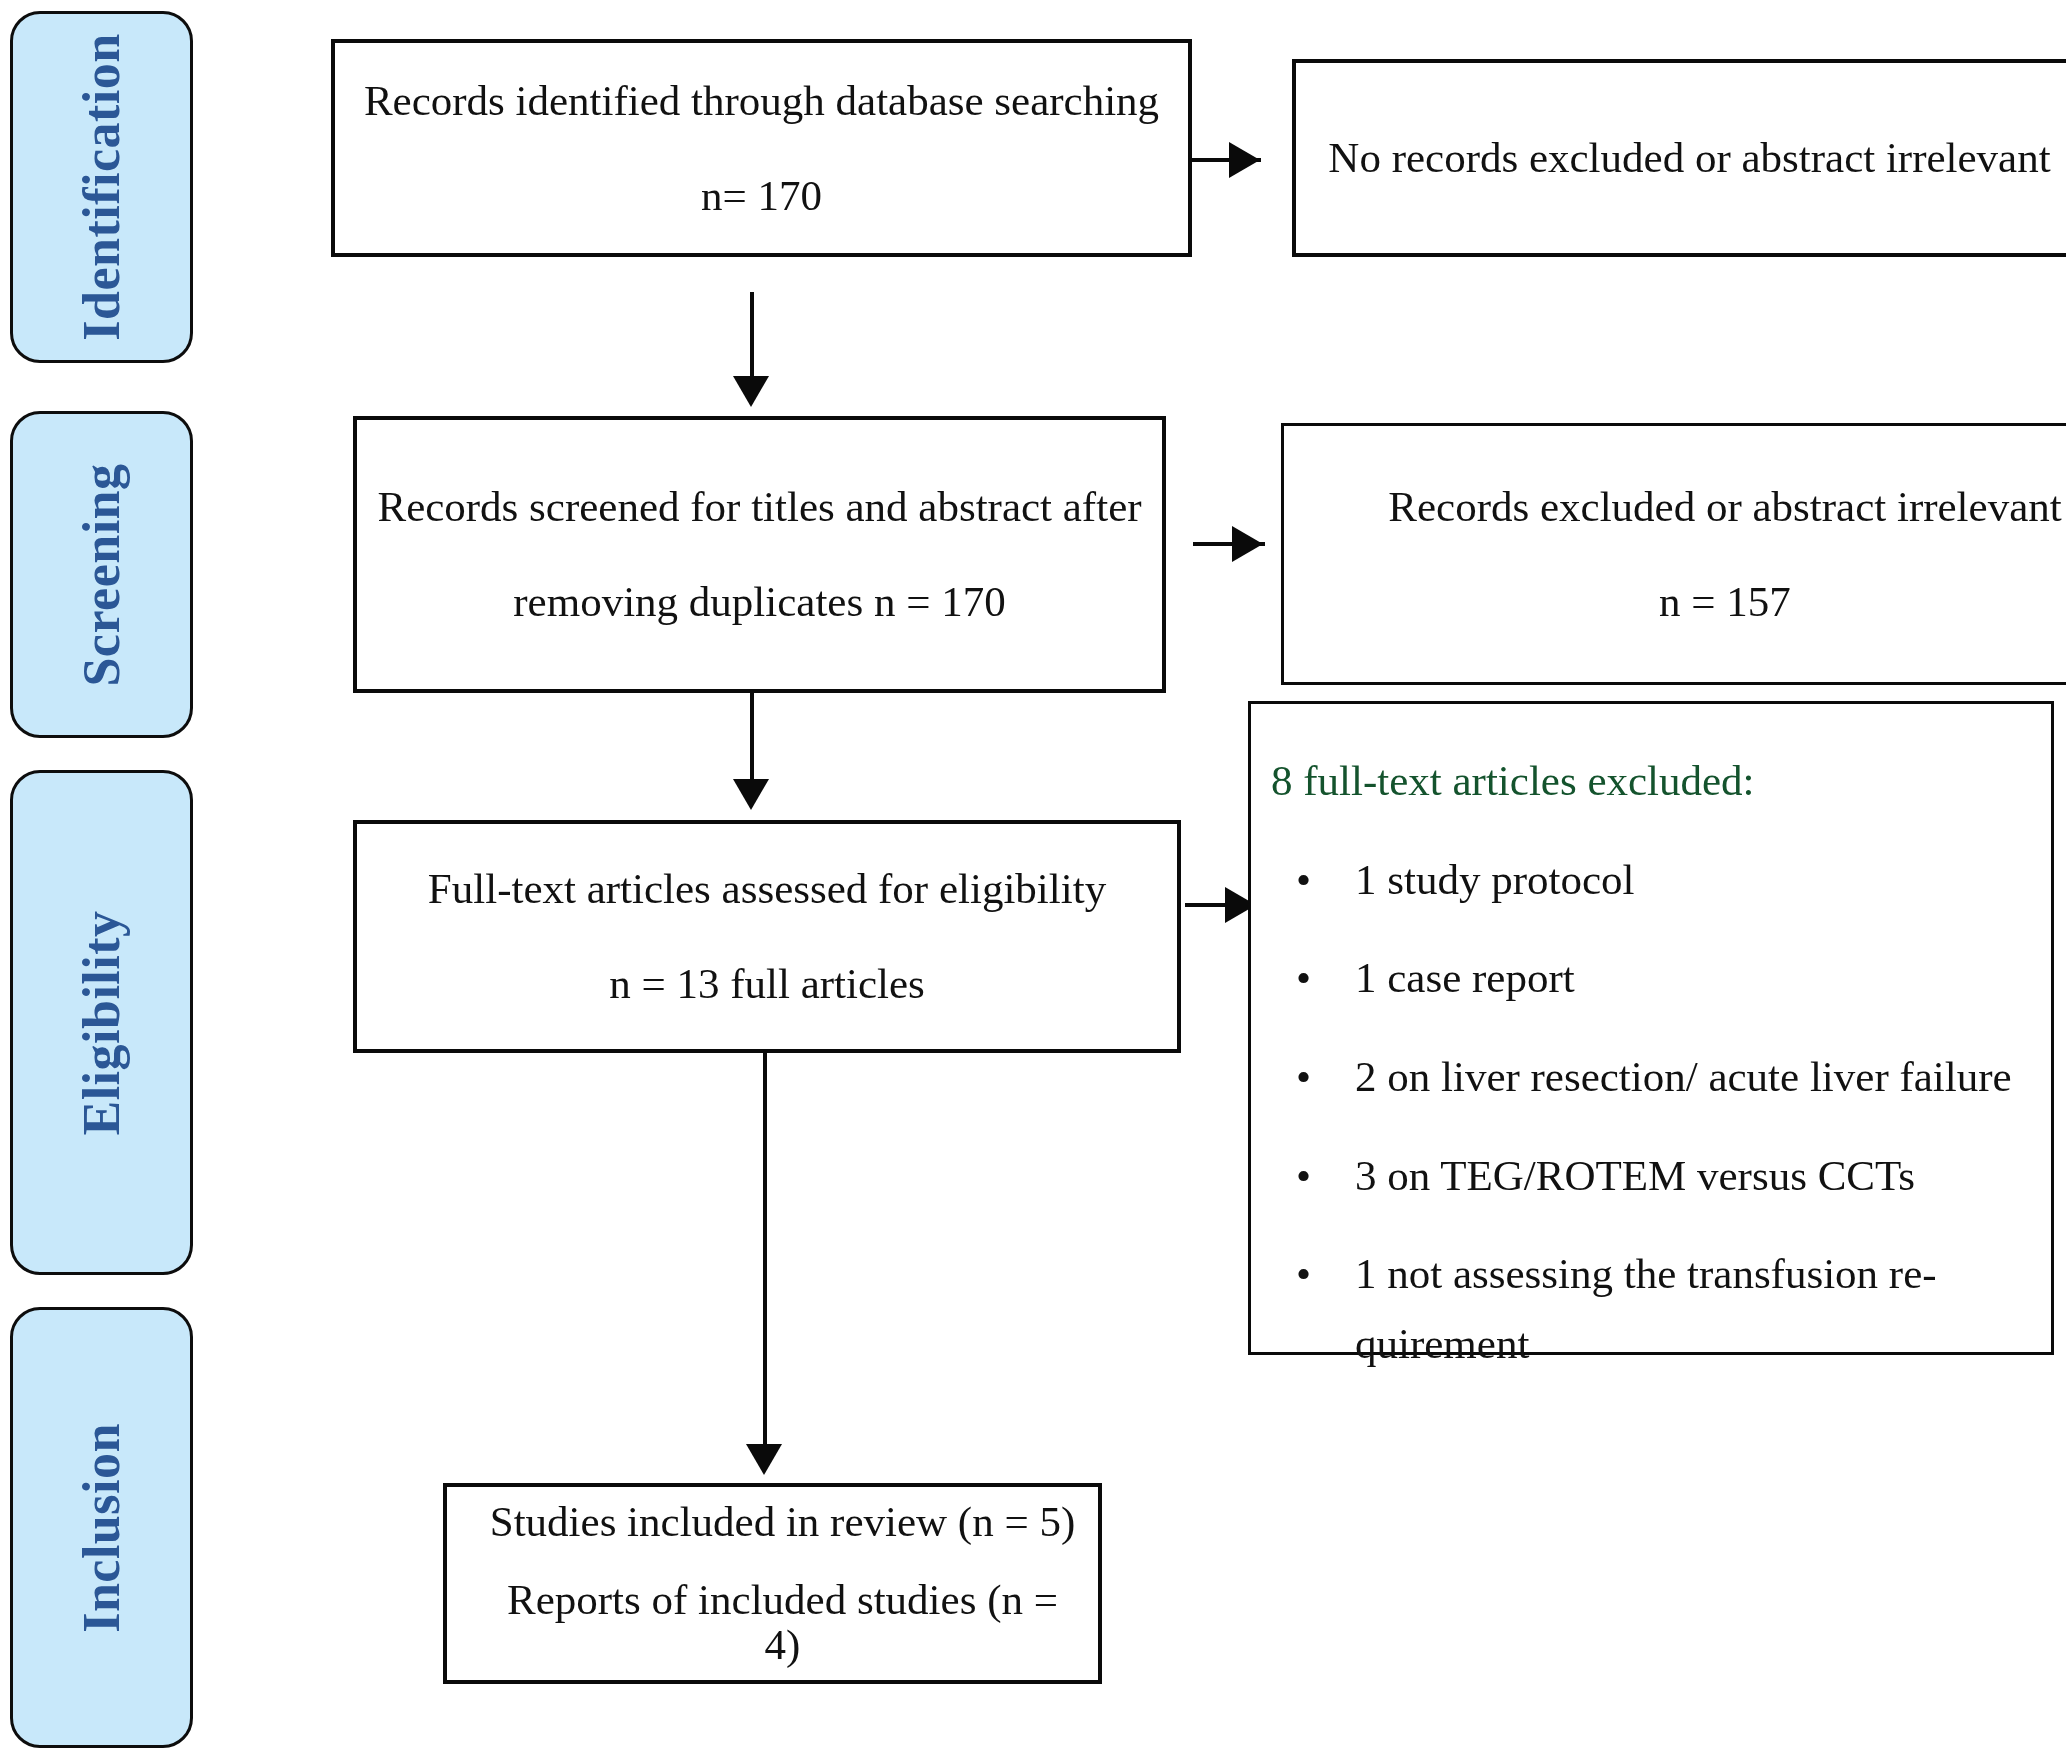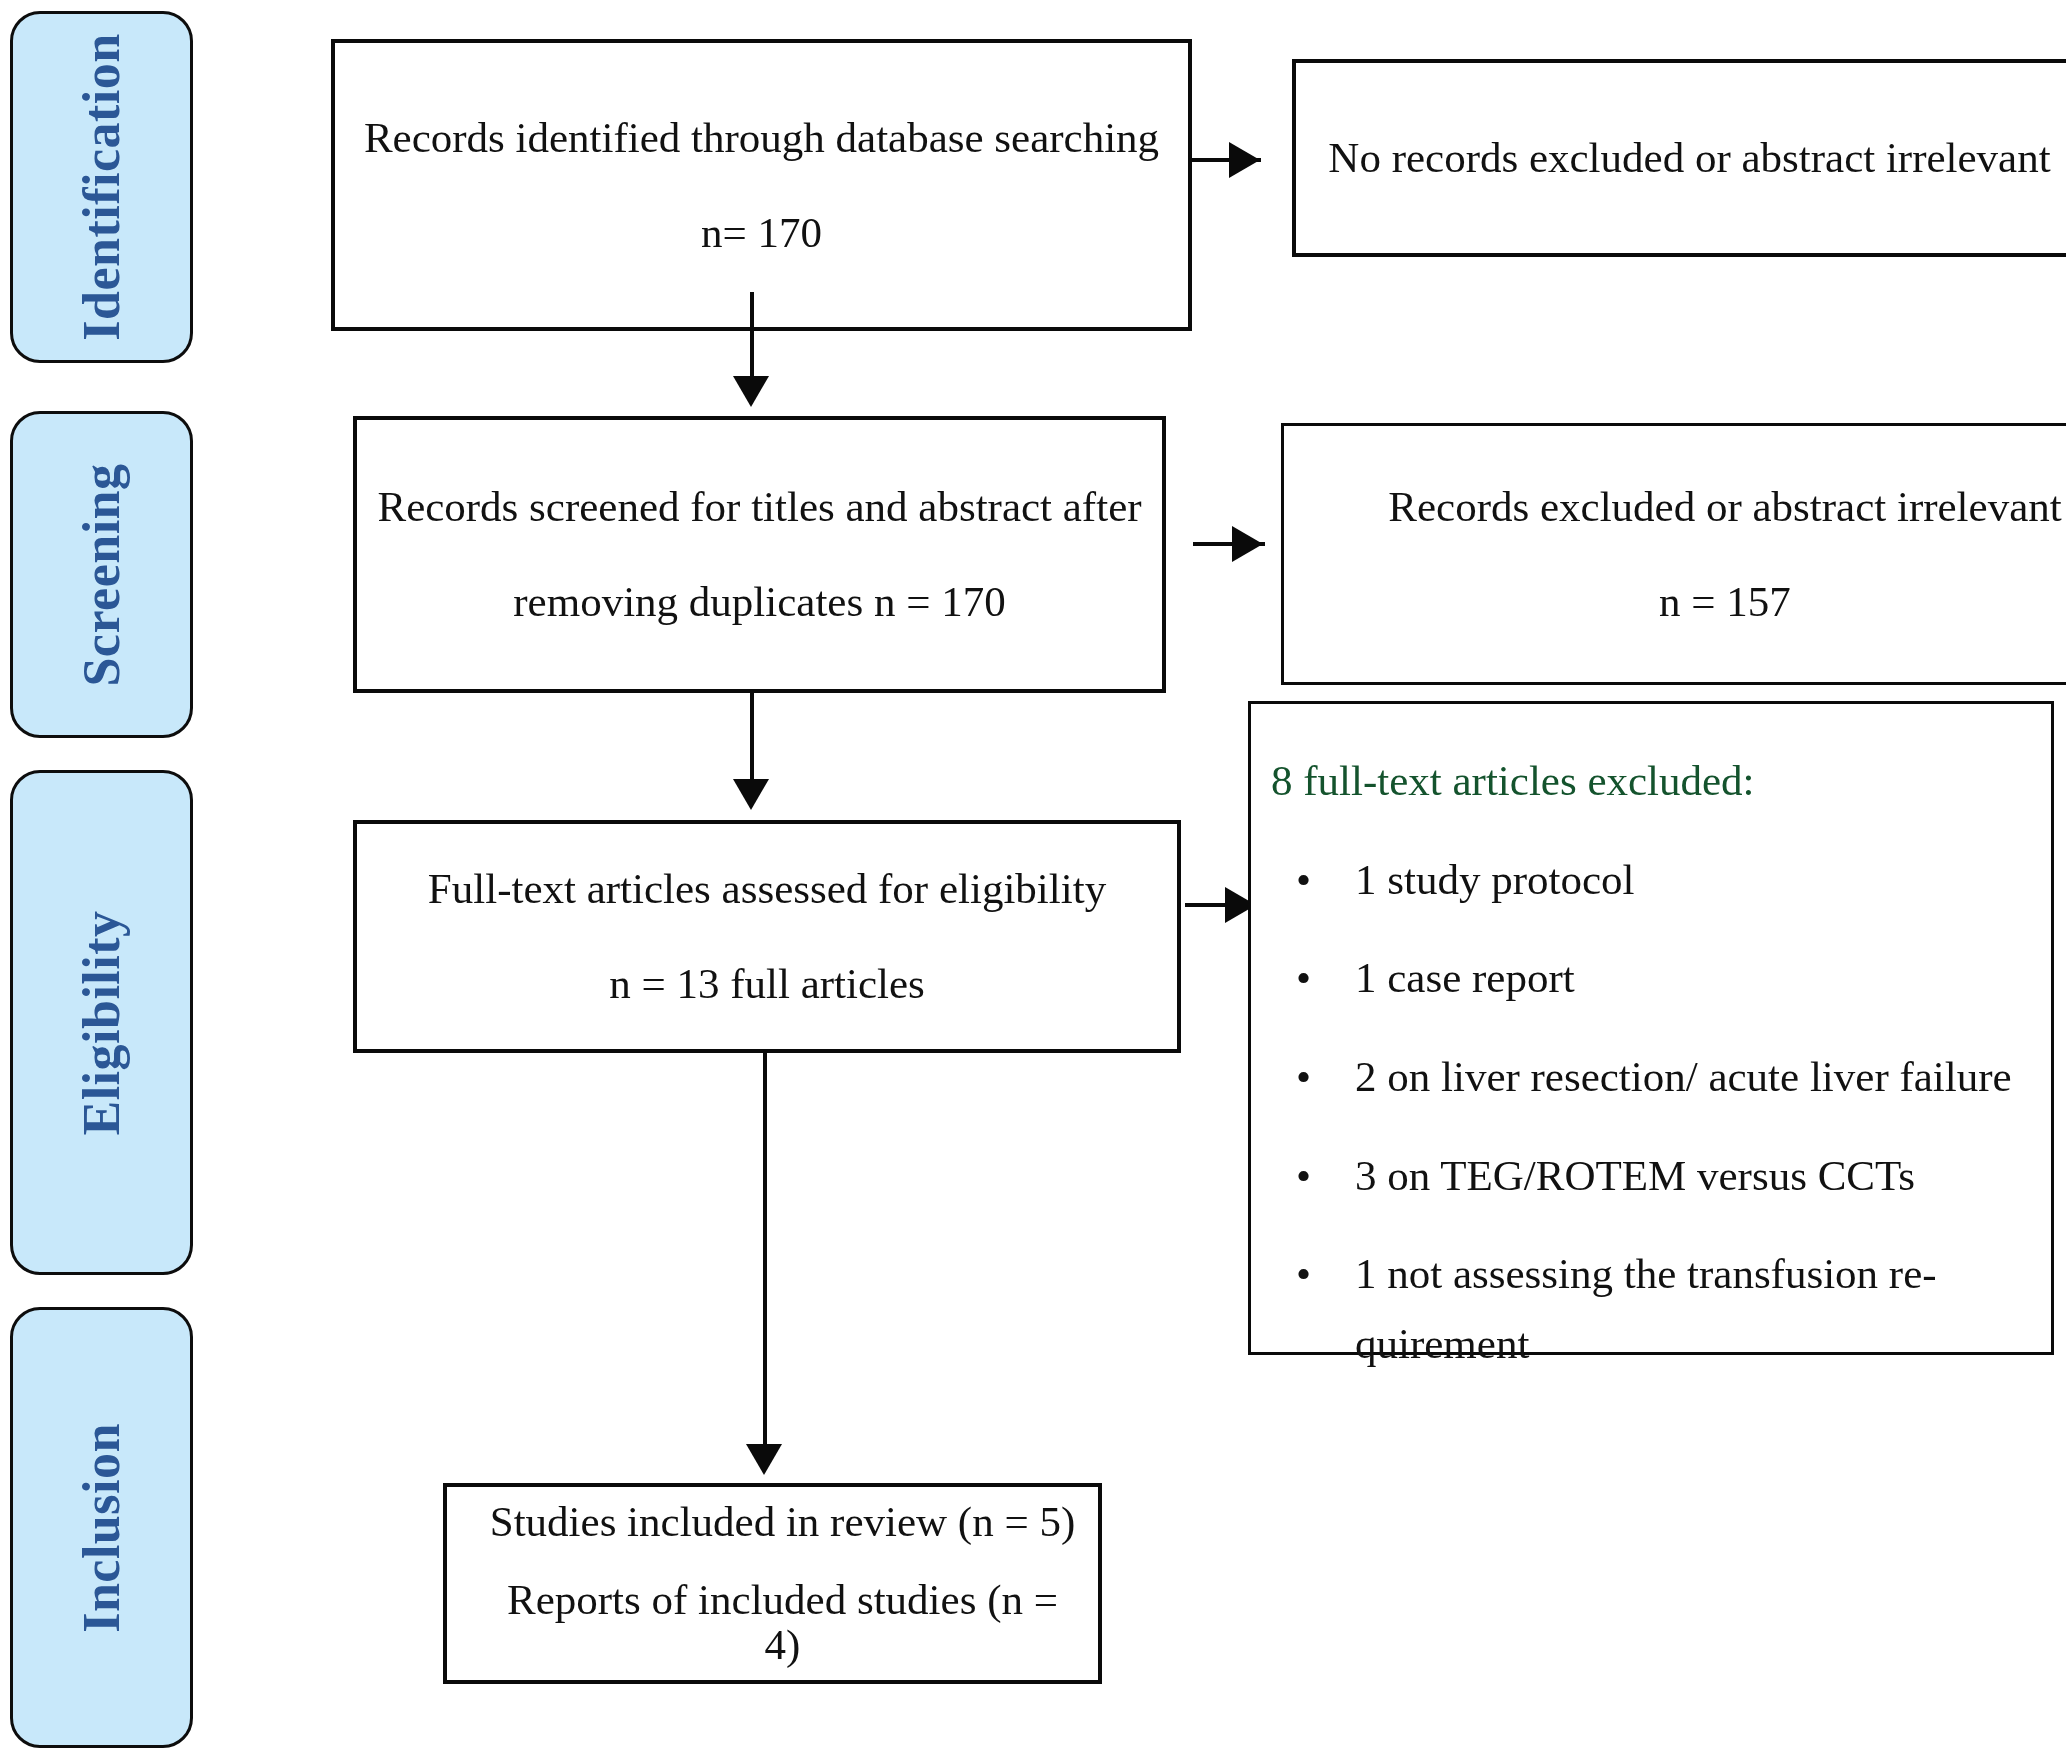--- a/index.html
+++ b/index.html
@@ -139,21 +139,21 @@
   </div>
 
   <div class="stage-pill" style="left:10px; top:770px; width:183px; height:505px;">
     <span class="stage-label">Eligibility</span>
   </div>
 
   <div class="stage-pill" style="left:10px; top:1307px; width:183px; height:441px;">
     <span class="stage-label">Inclusion</span>
   </div>
 
-  <div class="flow-box" style="left:331px; top:39px; width:861px; height:292px;">
+  <div class="flow-box" style="left:331px; top:39px; width:861px; height:218px;">
     <div class="box-line">Records identified through database searching</div>
     <div class="box-line">n= 170</div>
   </div>
 
   <div class="h-line" style="left:1192px; top:158px; width:69px;"></div>
   <div class="h-head" style="left:1229px; top:142px;"></div>
 
   <div class="flow-box" style="left:1292px; top:59px; width:795px; height:198px;">
     <div class="box-line">No records excluded or abstract irrelevant</div>
   </div>

